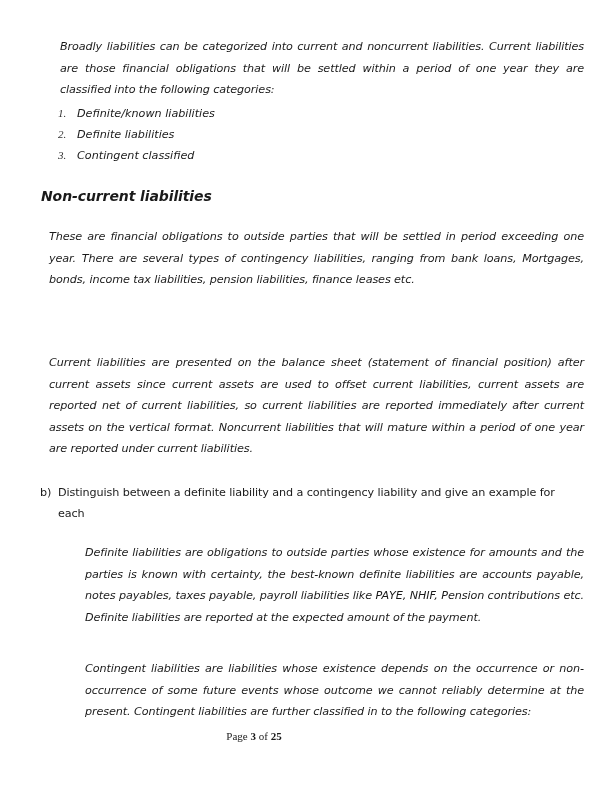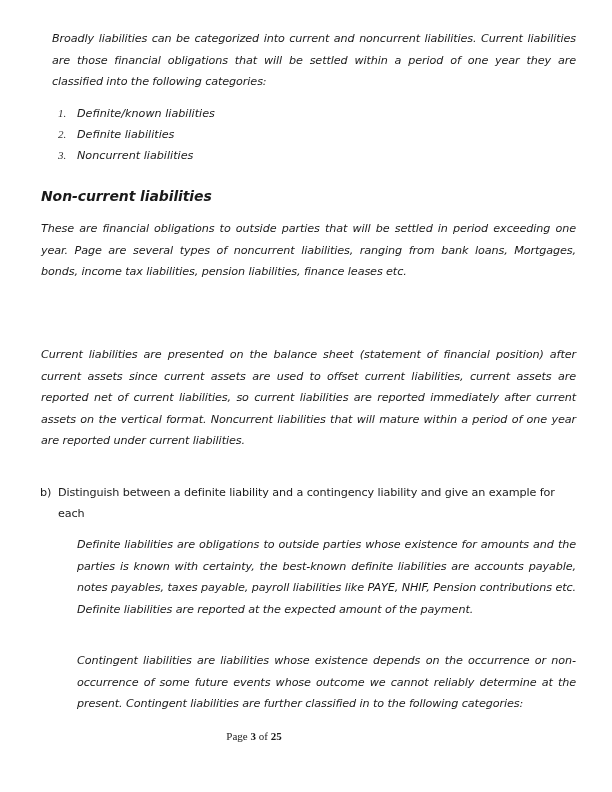--- a/index.html
+++ b/index.html
@@ -22,21 +22,21 @@
       background: #ffffff;
     }
     .para {
       position: absolute;
       font-size: 11.2px;
       font-style: italic;
       line-height: 21.5px;
       text-align: justify;
       text-align-last: left;
       letter-spacing: -0.1px;
-      margin: 0;
+      margin: 8px;
     }
     .heading {
       position: absolute;
       font-size: 14px;
       font-style: italic;
       font-weight: bold;
       margin: 0;
       letter-spacing: -0.1px;
     }
     .list {
@@ -101,27 +101,27 @@
     <li>
       <span class="num">1.</span>
       <span>Definite/known liabilities</span>
     </li>
     <li>
       <span class="num">2.</span>
       <span>Definite liabilities</span>
     </li>
     <li>
       <span class="num">3.</span>
-      <span>Noncurrent liabilities</span>
+      <span>Contingent classified</span>
     </li>
   </ul>
 
   <h3 class="heading" style="left:41px; top:188px;">Non-current liabilities</h3>
 
-  <p class="para" style="left:41px; top:218px; width:535px;">These are financial obligations to outside parties that will be settled in period exceeding one year. Page are several types of noncurrent liabilities, ranging from bank loans, Mortgages, bonds, income tax liabilities, pension liabilities, finance leases etc.</p>
+  <p class="para" style="left:41px; top:218px; width:535px;">These are financial obligations to outside parties that will be settled in period exceeding one year. There are several types of contingency liabilities, ranging from bank loans, Mortgages, bonds, income tax liabilities, pension liabilities, finance leases etc.</p>
 
 
   <p class="para" style="left:41px; top:344px; width:535px;">Current liabilities are presented on the balance sheet (statement of financial position) after current assets since current assets are used to offset current liabilities, current assets are reported net of current liabilities, so current liabilities are reported immediately after current assets on the vertical format. Noncurrent liabilities that will mature within a period of one year are reported under current liabilities.</p>
 
   <div class="question">
     <span class="qlabel">b)</span>
     <span class="qtext">Distinguish between a definite liability and a contingency liability and give an example for each</span>
   </div>
 
   <p class="para" style="left:77px; top:534px; width:499px;">Definite liabilities are obligations to outside parties whose existence for amounts and the parties is known with certainty, the best-known definite liabilities are accounts payable, notes payables, taxes payable, payroll liabilities like PAYE, NHIF, Pension contributions etc. Definite liabilities are reported at the expected amount of the payment.</p>

